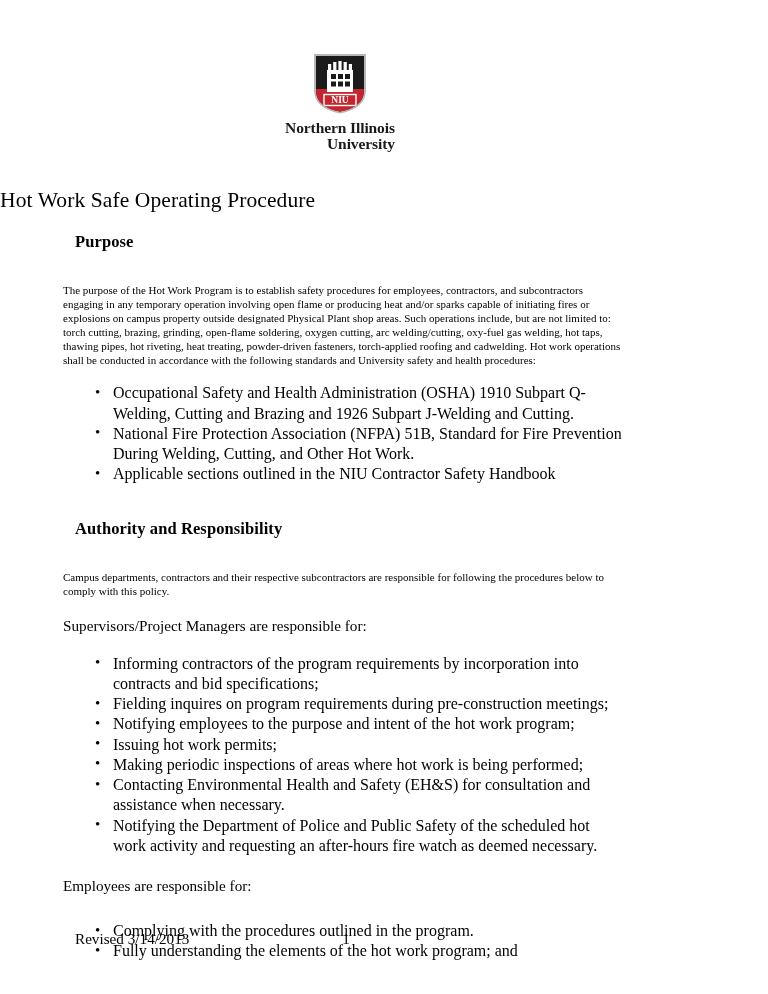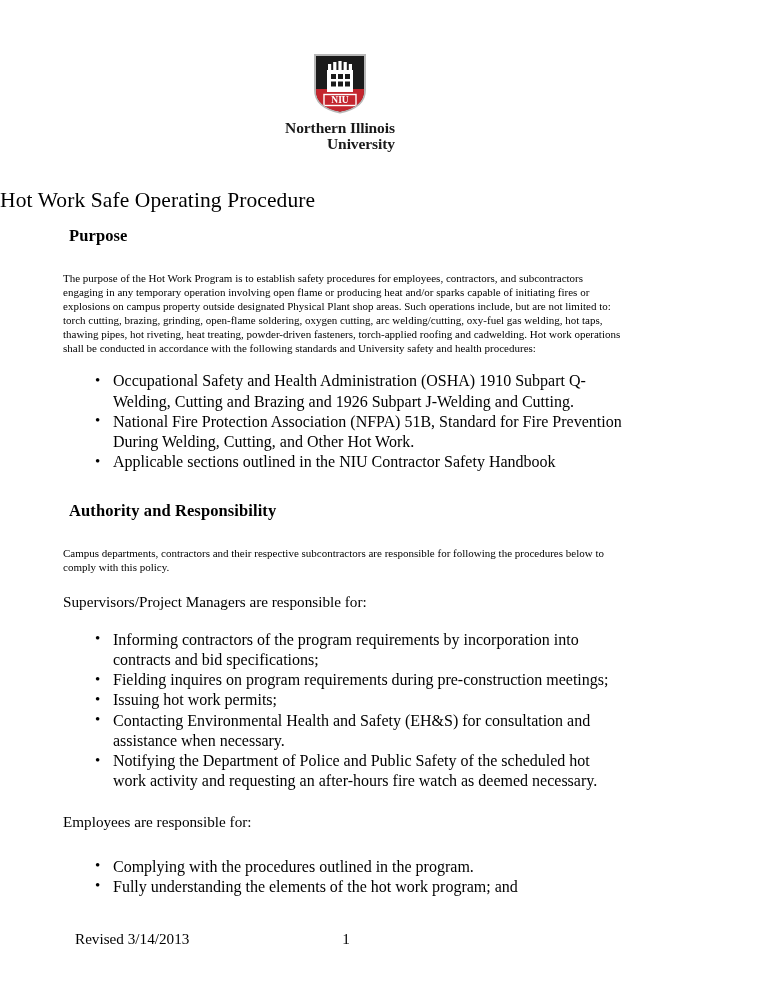--- a/index.html
+++ b/index.html
@@ -63,21 +63,21 @@
   .content {
     position: absolute;
     left: 63px;
     right: 57px;
     top: 220px;
   }
 
   h2.section-heading {
     font-size: 16.5px;
     font-weight: bold;
-    margin: 6px;
+    margin: 12px;
     padding: 0;
     letter-spacing: 0.1px;
   }
 
   p.body-text {
     font-size: 11px;
     line-height: 1.265;
     margin: 0;
     text-align: left;
   }
@@ -219,21 +219,23 @@
 
     <p class="lead-in">
       <span class="em">Supervisors/Project Managers</span><span> are responsible for:</span>
     </p>
 
     <div class="gap-18"></div>
 
     <ul class="bullets">
       <li>Informing contractors of the program requirements by incorporation into contracts and bid specifications;</li>
       <li>Fielding inquires on program requirements during pre-construction meetings;</li>
+      <li>Notifying employees to the purpose and intent of the hot work program;</li>
       <li>Issuing hot work permits;</li>
+      <li>Making periodic inspections of areas where hot work is being performed;</li>
       <li>Contacting Environmental Health and Safety (EH&amp;S) for consultation and assistance when necessary.</li>
       <li>Notifying the Department of Police and Public Safety of the scheduled hot work activity and requesting an after-hours fire watch as deemed necessary.</li>
     </ul>
 
     <div class="gap-20"></div>
 
     <p class="lead-in">
       <span class="em">Employees</span><span> are responsible for:</span>
     </p>
 

